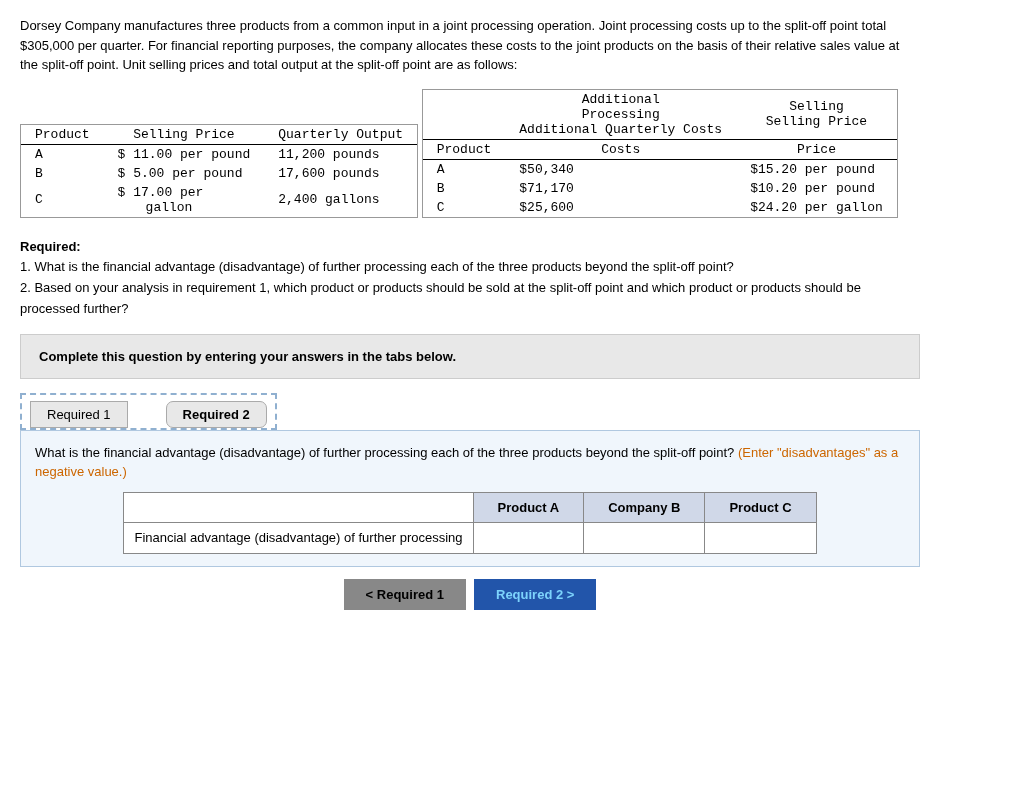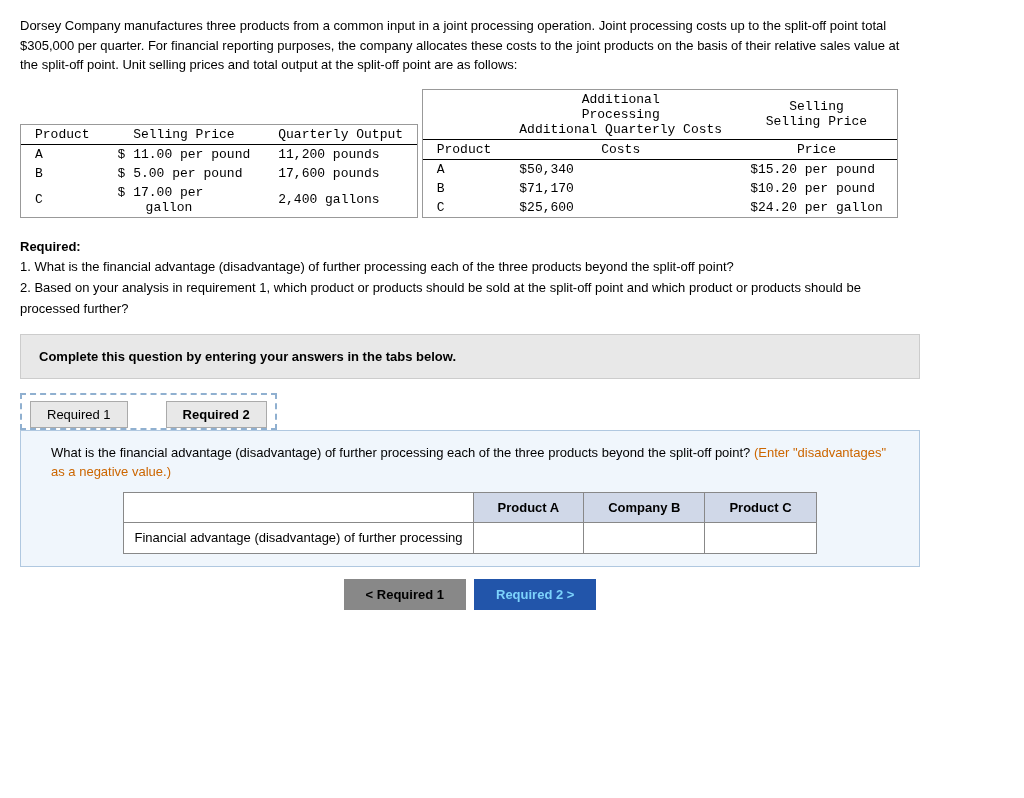--- a/index.html
+++ b/index.html
@@ -46,25 +46,26 @@
       border: 1px solid #aaa;
       background: #f0f0f0;
       cursor: pointer;
       font-size: 13px;
       font-weight: normal;
     }
     .tab.active {
       background: #fff;
       border-bottom: 2px solid #fff;
       font-weight: bold;
+      border-radius: 7px;
     }
     .tab-content {
       border: 1px solid #b0c8e0;
       background: #f0f6fc;
-      padding: 12px 30px;
+      padding: 12px 14px;
       margin: 0 0 12px 0;
       line-height: 1.5;
       font-size: 13px;
     }
     .tab-content .orange-text {
       color: #cc6600;
     }
     .answer-table {
       border-collapse: collapse;
       margin: 10px auto 0 auto;

